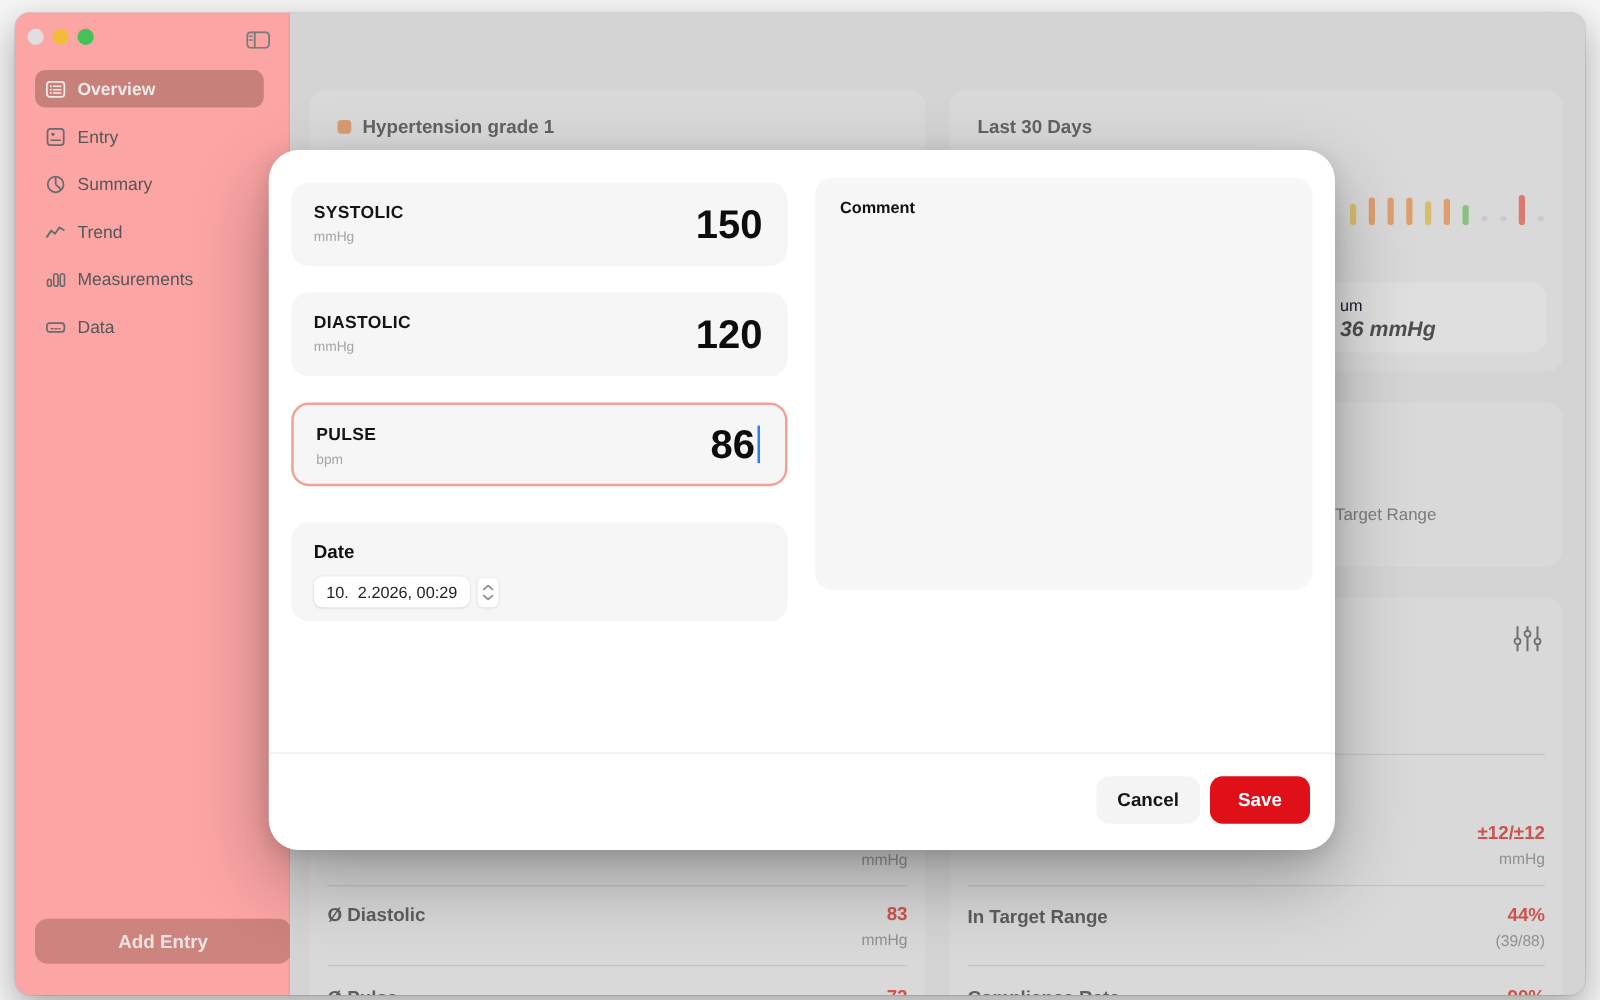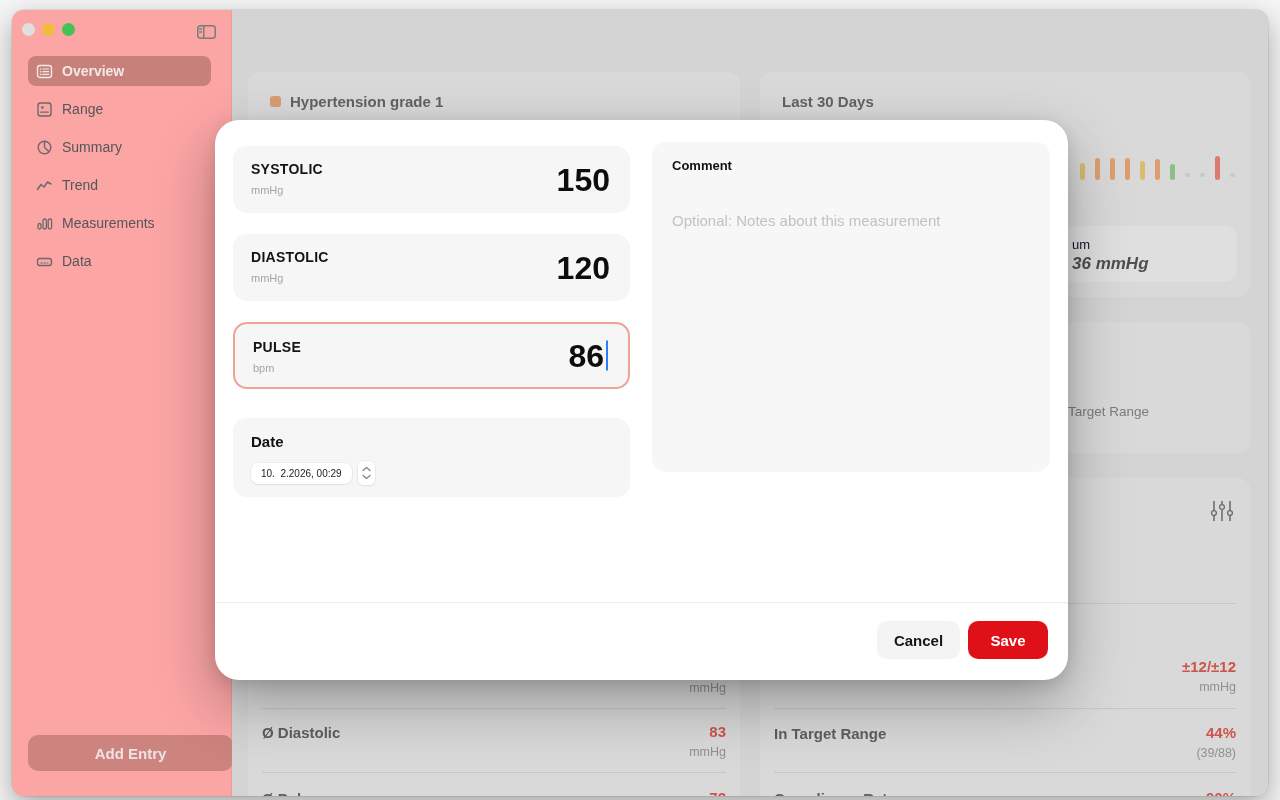--- a/index.html
+++ b/index.html
@@ -56,21 +56,21 @@
   .field { position:absolute; left:18px; width:397px; height:67px; border-radius:14px; background:#f6f6f7; }
   .field.focused { border:2px solid #f0a296; }
   .f-label { position:absolute; left:18px; top:15px; font-size:14px; font-weight:700; color:#141414; letter-spacing:.02em; }
   .f-unit { position:absolute; left:18px; top:38px; font-size:11px; color:#a5a5a6; }
   .f-valwrap { position:absolute; right:20px; top:50%; transform:translateY(-50%); display:flex; align-items:center; }
   .f-value { font-size:32px; font-weight:700; color:#0d0d0d; }
   .caret { width:2px; height:30px; background:#2f7df6; margin-left:2px; }
   .date-field { position:absolute; left:18px; top:298px; width:397px; height:79px; border-radius:14px; background:#f6f6f7; }
   .date-label { position:absolute; left:18px; top:15px; font-size:15px; font-weight:700; color:#111; }
   .date-pillrow { position:absolute; left:18px; top:43px; display:flex; align-items:center; }
-  .date-pill { background:#fff; border-radius:7px; padding:5px 10px; font-size:10px; color:#222; white-space:pre;
+  .date-pill { background:#fff; border-radius:7px; padding:5px 10px; font-size:13px; color:#222; white-space:pre;
     box-shadow:0 0 0 .5px rgba(0,0,0,.08), 0 1px 2px rgba(0,0,0,.05); }
   .stepper { width:17px; height:24px; margin-left:6px; background:#fff; border-radius:5px;
     box-shadow:0 0 0 .5px rgba(0,0,0,.08), 0 1px 2px rgba(0,0,0,.05);
     display:flex; flex-direction:column; align-items:center; justify-content:center; gap:2px; }
   .comment-card { position:absolute; left:437px; top:22px; width:398px; height:330px; border-radius:14px; background:#f7f7f8; }
   .c-label { position:absolute; left:20px; top:16px; font-size:13px; font-weight:700; color:#111; }
   .c-placeholder { position:absolute; left:20px; top:70px; font-size:15px; color:#c2c2c3; }
   .modal-hr { position:absolute; left:0; right:0; top:482px; height:1px; background:#ececec; }
   .btn { position:absolute; top:501px; height:38px; border-radius:10px; display:flex; align-items:center;
     justify-content:center; font-size:15px; cursor:default; }
@@ -115,21 +115,21 @@
         <span>Overview</span>
       </div>
       <div class="nav-item">
         <span class="ic">
           <svg width="17" height="17" viewBox="0 0 17 17">
               <rect x="2" y="2" width="13" height="13" rx="2.5" fill="none" stroke="#6a6a6b" stroke-width="1.4"></rect>
               <path d="M5 6.2 C5 5.3 6 5 6.4 5.7 C6.8 5 7.8 5.3 7.8 6.2 C7.8 7 6.4 8 6.4 8 C6.4 8 5 7 5 6.2 Z" fill="#6a6a6b"></path>
               <line x1="4.8" y1="11.2" x2="12.2" y2="11.2" stroke="#6a6a6b" stroke-width="1.3" stroke-linecap="round"></line>
             </svg>
         </span>
-        <span>Range</span>
+        <span>Entry</span>
       </div>
       <div class="nav-item">
         <span class="ic">
           <svg width="17" height="17" viewBox="0 0 17 17">
               <circle cx="8.5" cy="8.5" r="6.3" fill="none" stroke="#6a6a6b" stroke-width="1.4"></circle>
               <line x1="8.5" y1="8.5" x2="8.5" y2="2.6" stroke="#6a6a6b" stroke-width="1.4"></line>
               <line x1="8.5" y1="8.5" x2="12.9" y2="12.6" stroke="#6a6a6b" stroke-width="1.4"></line>
             </svg>
         </span>
         <span>Summary</span>
@@ -271,19 +271,18 @@
           </svg>
         <svg width="9" height="6" viewBox="0 0 9 6">
             <polyline points="1,1.5 4.5,4.5 8,1.5" fill="none" stroke="#8a8a8a" stroke-width="1.4" stroke-linecap="round" stroke-linejoin="round"></polyline>
           </svg>
       </span>
     </div>
   </div>
 
   <div class="comment-card">
     <div class="c-label">Comment</div>
-    <div class="c-placeholder">Optional: Notes about this measurement</div>
   </div>
 
   <div class="modal-hr"></div>
   <div class="btn btn-cancel">Cancel</div>
   <div class="btn btn-save">Save</div>
 </div>
 
 </body></html>

